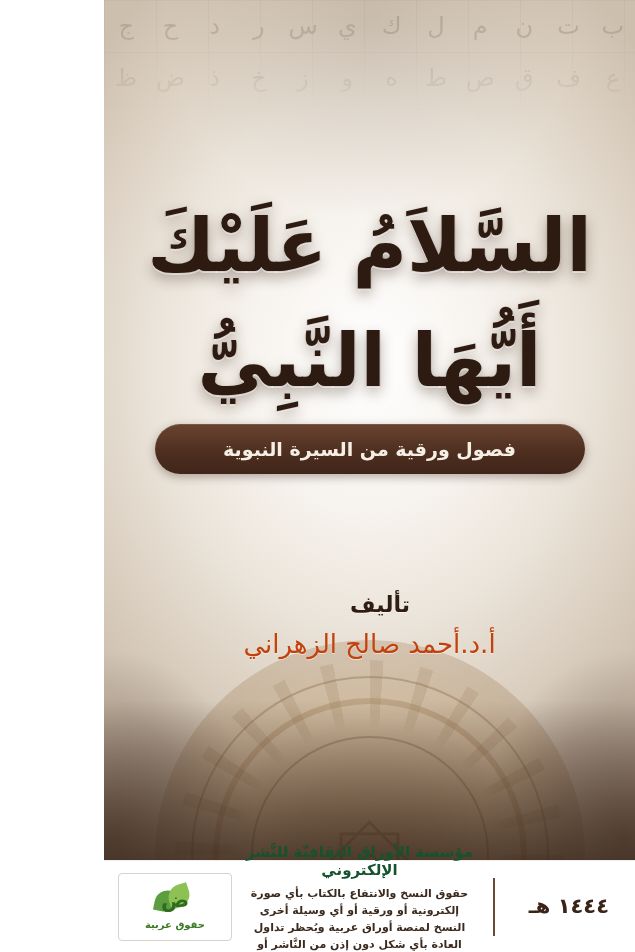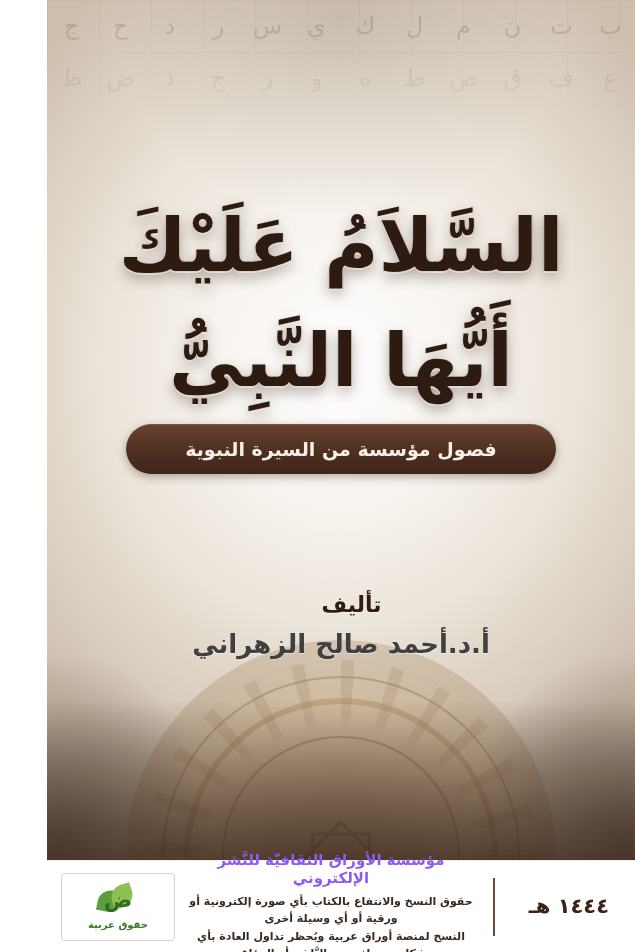--- a/index.html
+++ b/index.html
@@ -5,21 +5,21 @@
   html, body {
     margin: 0;
     padding: 0;
     background: #ffffff;
   }
   body {
     font-family: "DejaVu Sans", "Liberation Sans", sans-serif;
   }
   .page {
     position: relative;
-    width: 588px;
+    width: 531px;
     height: 952px;
     overflow: hidden;
     background: #efe9e2;
   }
 
   
   .bg-base {
     position: absolute;
     inset: 0;
     background:
@@ -178,22 +178,22 @@
   .author-label {
     font-size: 22px;
     font-weight: 700;
     color: #2f1d12;
     margin-bottom: 12px;
     text-shadow: 0 1px 0 rgba(255,255,255,.5);
     padding-left: 21px;
   }
   .author-name {
     font-size: 26px;
-    font-weight: 700;
-    color: #404040;
+    font-weight: 400;
+    color: #c2410c;
     text-shadow: 0 1px 0 rgba(255,255,255,.5);
   }
 
   
   .footer {
     position: absolute;
     left: 0; right: 0;
     bottom: 0;
     height: 92px;
     background: #ffffff;
@@ -224,21 +224,21 @@
   }
   .footer-center {
     flex: 1 1 auto;
     text-align: center;
     padding: 0 8px;
     direction: rtl;
   }
   .footer-org {
     font-size: 15px;
     font-weight: 700;
-    color: #8b5cf6;
+    color: #14532d;
     margin-bottom: 6px;
   }
   .footer-rights {
     font-size: 11px;
     line-height: 1.55;
     color: #3b2a1e;
     font-weight: 600;
   }
   .footer-logo {
     flex: 0 0 auto;
@@ -351,21 +351,21 @@
   </div>
   <div class="medallion-haze"></div>
 
   <div class="bg-vignette"></div>
 
   <div class="title-wrap">
     <div class="book-title">السَّلاَمُ عَلَيْكَ أَيُّهَا النَّبِيُّ</div>
   </div>
 
   <div class="subtitle-pill">
-    <span class="subtitle-text">فصول مؤسسة من السيرة النبوية</span>
+    <span class="subtitle-text">فصول ورقية من السيرة النبوية</span>
   </div>
 
   <div class="author-block">
     <div class="author-label">تأليف</div>
     <div class="author-name">أ.د.أحمد صالح الزهراني</div>
   </div>
 
   <div class="footer">
     <div class="footer-year">
       <div>١٤٤٤ هـ</div>

